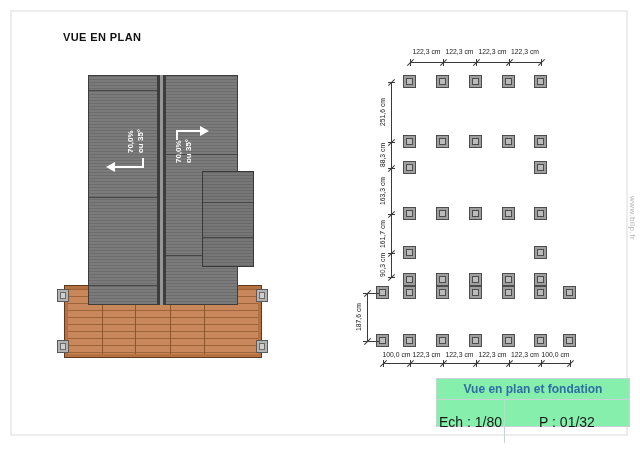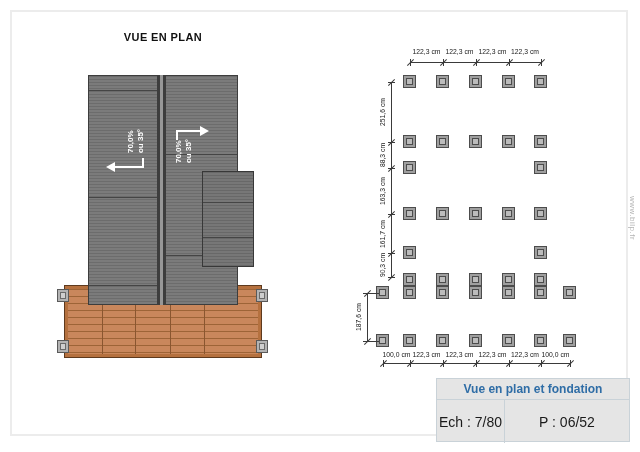--- a/index.html
+++ b/index.html
@@ -1,21 +1,21 @@
 <!DOCTYPE html>
 <html><head>
 <meta charset="utf-8">
 <style>
   html,body{margin:0;padding:0;background:#fff;}
   #stage{position:relative;width:640px;height:452px;background:#fff;overflow:hidden;
          font-family:"Liberation Sans","DejaVu Sans",sans-serif;}
   .pageborder{position:absolute;left:10px;top:10px;width:614px;height:422px;
               border:2px solid #ececec;}
   .sheet-title{position:absolute;font-size:11px;font-weight:bold;color:#111;
-               text-align:center;letter-spacing:0.4px;}
+               text-align:left;letter-spacing:0.4px;}
   #plan-title{left:63px;top:31px;width:200px;}
   #fond-title{left:376px;top:31px;width:195px;}
 
   
   #deck{position:absolute;left:64px;top:285px;width:198px;height:73px;
         background:#b5713f;border:1px solid #5e3a1e;box-sizing:border-box;z-index:1;}
   #deck-planks{position:absolute;left:3px;top:3px;right:3px;bottom:3px;
         background:repeating-linear-gradient(180deg,#9d6437 0 1px,#c9875c 1px 7px);}
   .deck-joint{position:absolute;top:0;bottom:0;width:1px;background:#8a5630;}
   .bracket{position:absolute;width:12px;height:13px;background:#b3b3b3;
@@ -59,22 +59,22 @@
   .dlab.v{transform:translate(-50%,-50%) rotate(-90deg);}
 
   
   #watermark{position:absolute;left:72px;top:167px;z-index:5;font-size:78px;
              font-weight:bold;letter-spacing:3px;line-height:1;white-space:nowrap;
              color:rgba(203,203,203,0.55);font-family:"DejaVu Sans",sans-serif;}
   #sidetext{position:absolute;left:628px;top:196px;writing-mode:vertical-rl;
             font-size:8px;color:#b3b3b3;letter-spacing:0.5px;z-index:4;}
 
   
-  #titleblock{position:absolute;left:436px;top:378px;width:194px;height:64px;
-              background:#e5e5e5;border:1px solid #c9d2d8;box-sizing:border-box;z-index:6;}
+  #titleblock{position:absolute;left:436px;top:378px;width:194px;height:49px;
+              background:#86efac;border:1px solid #c9d2d8;box-sizing:border-box;z-index:6;}
   .tb-header{height:20px;line-height:20px;text-align:center;font-size:12px;
              font-weight:bold;color:#2f6da6;border-bottom:1px solid #c9d2d8;}
   .tb-cells{display:flex;height:43px;}
   .tb-cell{box-sizing:border-box;display:flex;align-items:center;justify-content:center;
            font-size:14px;color:#1a1a1a;}
   .tb-logo{width:52px;border-right:1px solid #c9d2d8;}
   .tb-scale{width:68px;border-right:1px solid #c9d2d8;}
   .tb-page{flex:1;}
 </style>
 </head>
@@ -303,22 +303,22 @@
       <div class="dlab v" style="left: 358px; top: 317px;">187,6 cm</div>
       <div class="dl" style="left: 363px; top: 293px; width: 16px; height: 1px;"></div>
       <div class="dl" style="left: 363px; top: 341px; width: 16px; height: 1px;"></div>
     </div>
 
   <div id="sidetext">www.bilp.fr</div>
 
   <div id="titleblock">
     <div class="tb-header">Vue en plan et fondation</div>
     <div class="tb-cells">
-      <div class="tb-cell tb-scale">Ech : 7/80</div>
-      <div class="tb-cell tb-page">P : 06/52</div>
+      <div class="tb-cell tb-scale">Ech : 1/80</div>
+      <div class="tb-cell tb-page">P : 01/32</div>
     </div>
   </div>
 <div class="bracket" style="left: 57px; top: 289px;">
       <div></div>
     </div>
     <div class="bracket" style="left: 57px; top: 340px;">
       <div></div>
     </div>
     <div class="bracket" style="left: 256px; top: 289px;">
       <div></div>

